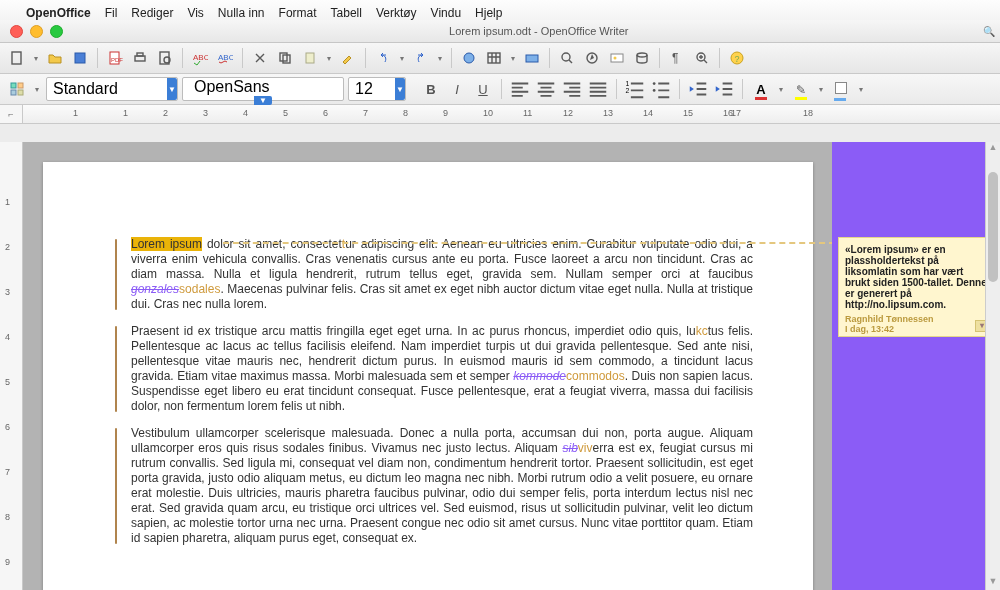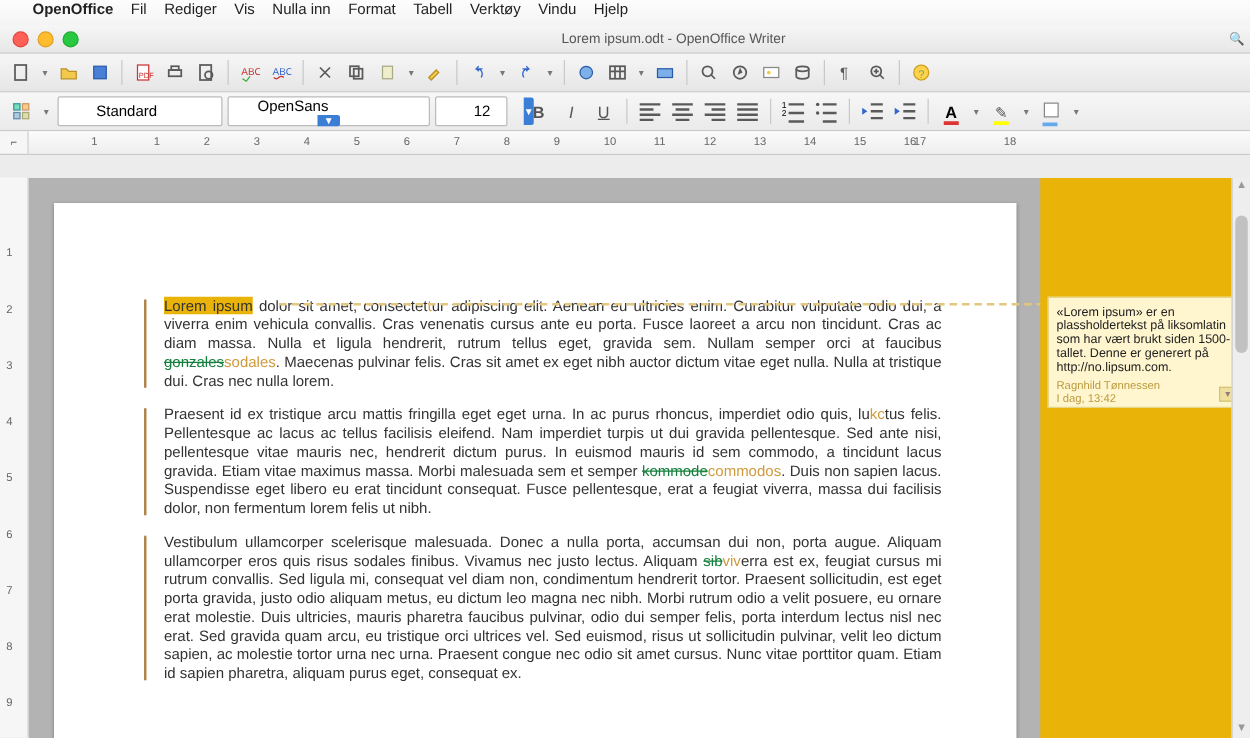--- a/index.html
+++ b/index.html
@@ -1,18 +1,18 @@
 <!DOCTYPE html>
 <html><head>
 <meta charset="utf-8">
 <style>
   html, body { margin:0; padding:0; font-family: -apple-system, Helvetica, Arial, sans-serif; font-size:12px; color:#222; background:#ececec; }
   .screen { width:1000px; height:590px; background:#f2f2f2; position:relative; overflow:hidden; }
   
-  .mac-menubar { height:20px; background:linear-gradient(#fdfdfd,#f4f4f4); border-bottom:1px solid #d7d7d7; display:flex; align-items:flex-start; padding:0 12px; font-size:12px; }
+  .mac-menubar { height:20px; background:linear-gradient(#fdfdfd,#f4f4f4); border-bottom:1px solid #d7d7d7; display:flex; align-items:flex-end; padding:0 12px; font-size:12px; }
   .mac-menubar .apple { font-size:13px; margin-right:14px; }
   .mac-menubar .appname { font-weight:600; margin-right:14px; }
   .mac-menubar .m-item { margin-right:14px; cursor:default; }
   
   .window { position:absolute; left:0; top:20px; right:0; height:570px; background:#ececec; }
   .titlebar { height:22px; background:linear-gradient(#f6f6f6,#e7e7e7); border-bottom:1px solid #c6c6c6; display:flex; align-items:center; }
   .traffic { display:flex; gap:7px; padding-left:10px; width:100px;}
   .traffic span { width:11px; height:11px; border-radius:50%; display:inline-block; }
   .traffic .r{background:#ff5f57;border:1px solid #e2463f;} .traffic .y{background:#ffbd2e;border:1px solid #df9f24;} .traffic .g{background:#28c940;border:1px solid #1dad2c;}
   .titlebar .title { flex:1; text-align:center; color:#555; font-size:11px; }
@@ -20,41 +20,41 @@
   .titlebar .searchbox input{ width:120px; height:16px; border:1px solid #bfbfbf; border-radius:10px; padding:0 8px 0 20px; font-size:10px; background:#fff; }
   .titlebar .searchbox .sicon{ position:relative; left:16px; color:#999; font-size:10px;}
   
   .toolbar { height:30px; background:linear-gradient(#f6f6f6,#e6e6e6); border-bottom:1px solid #c9c9c9; display:flex; align-items:center; padding:0 6px; gap:3px;}
   .tb-btn { width:22px; height:22px; display:flex; align-items:center; justify-content:center; border-radius:3px; }
   .tb-btn svg{ width:16px; height:16px; }
   .tb-sep { width:1px; height:20px; background:#c9c9c9; margin:0 3px;}
   .tb-drop { width:10px; display:flex; align-items:center; justify-content:center; color:#777; font-size:8px;}
   .fmtbar { height:30px; background:linear-gradient(#f7f7f7,#eaeaea); border-bottom:1px solid #c9c9c9; display:flex; align-items:center; padding:0 6px; gap:4px;}
   .combo { display:flex; align-items:center; height:22px; background:#fff; border:1px solid #bcbcbc; border-radius:2px; }
-  .combo input { border:0; outline:0; height:20px; padding:0 6px; font-size:12px; background:transparent;margin-left:24px;}
+  .combo input { border:0; outline:0; height:20px; padding:0 6px; font-size:16px; background:transparent;}
   .combo .caret { width:18px; height:22px; background:#3b7ed6; display:flex; align-items:center; justify-content:center; color:#fff; font-size:8px; border-top-right-radius:2px; border-bottom-right-radius:2px;}
   .iconbtn { width:22px; height:22px; display:flex; align-items:center; justify-content:center; color:#555; font-size:13px;}
   
   .ruler-h { height:18px; background:#f6f6f6; border-bottom:1px solid #c9c9c9; position:relative; overflow:hidden; font-size:9px; color:#666; display:flex; }
   .ruler-h .corner{ width:22px; border-right:1px solid #c9c9c9; display:flex;align-items:center;justify-content:center;}
   .ruler-h .strip{ flex:1; position:relative; background:linear-gradient(#fbfbfb,#eee);}
   .ruler-h .tick{ position:absolute; top:3px; font-size:9px;}
   
   .workspace { position:absolute; top:122px; left:0; right:0; bottom:0; display:flex; }
   .ruler-v { width:22px; background:#f6f6f6; border-right:1px solid #c9c9c9; position:relative; font-size:9px; color:#666;}
   .ruler-v .tick{ position:absolute; left:5px; font-size:9px;}
   .canvas { flex:1; background:#b3b3b3; overflow:auto; position:relative;}
   .page { width:770px; margin:20px 0 20px 20px; background:#fff; box-shadow:0 1px 3px rgba(0,0,0,0.3); padding:75px 60px 40px 88px; box-sizing:border-box;}
   .page p { margin:0 0 12px 0; text-align:justify; font-size:12px; line-height:15px; color:#333; position:relative;}
   .highlight{ background:#eab308; }
   .tracked { color:#cf9a3c; }
-  .strike { text-decoration:line-through; color:#15803d;}
+  .strike { text-decoration:line-through; color:#8b5cf6;font-style:italic;}
   .change-bar { position:absolute; left:-16px; top:2px; bottom:2px; width:2px; background:#b0844d; border-radius:1px;}
   
-  .comment-col { position:absolute; right:0; top:0; width:168px; bottom:0; background:#eab308; }
+  .comment-col { position:absolute; right:0; top:0; width:168px; bottom:0; background:#8b5cf6;font-weight:bold; }
   .comment-box { position:absolute; top:95px; right:6px; width:156px; background:#fff6cf; border:1px solid #e5d68a; font-size:10px; padding:6px 6px 2px 6px; box-sizing:border-box;}
   .comment-box .meta { color:#bb9a3e; font-size:9px; margin-top:4px;}
   .comment-box .menu{ position:absolute; right:4px; bottom:4px; width:12px; height:10px; background:#eee0a0; border:1px solid #d5c373; font-size:8px; text-align:center; line-height:9px; color:#977;}
   .comment-line { position:absolute; border-top:2px dashed #e4c77e; height:0;}
   .scrollbar-v { position:absolute; right:0; top:0; bottom:0; width:14px; background:#eee; border-left:1px solid #ccc;}
   .scrollbar-v .thumb{ position:absolute; left:2px; right:2px; top:30px; height:110px; background:#c1c1c1; border-radius:5px;}
   .scrollbar-v .arrow{ position:absolute; left:0; right:0; height:14px; text-align:center; color:#999; font-size:9px;}
   
   .i16{fill:none;stroke:#5a5a5a;stroke-width:1.4;}
 </style>

